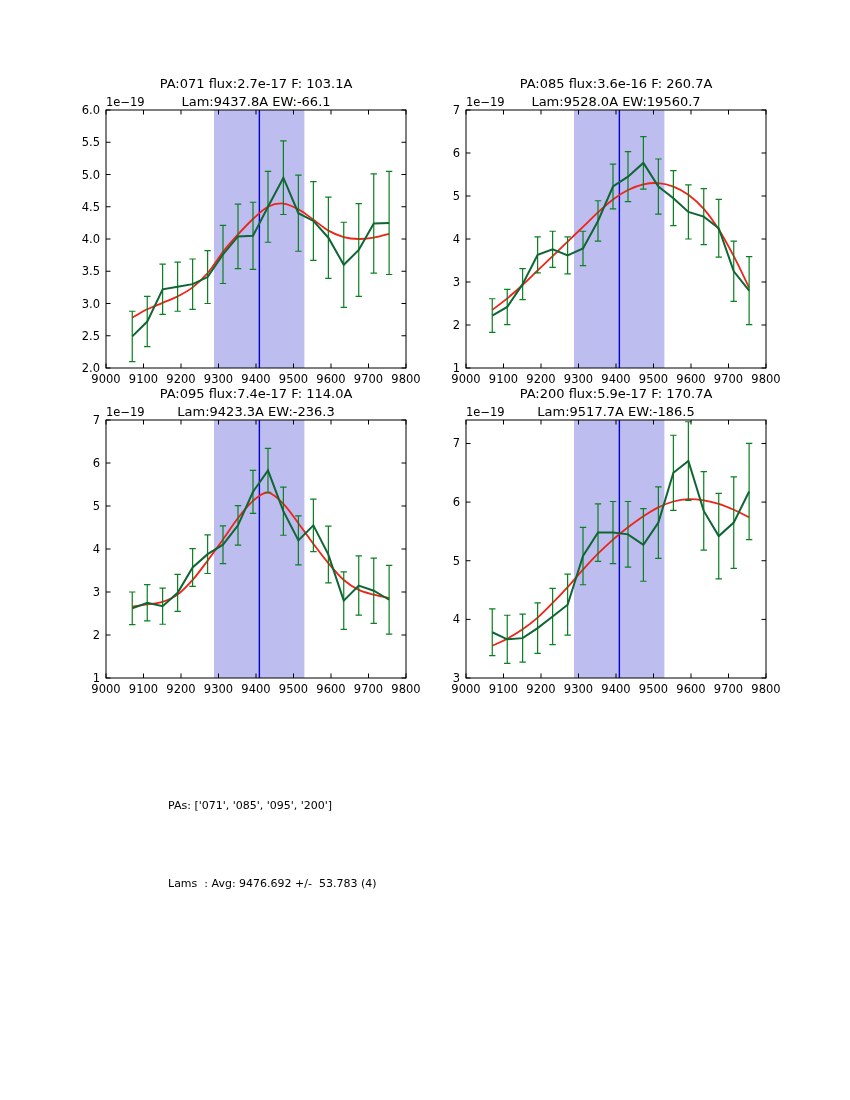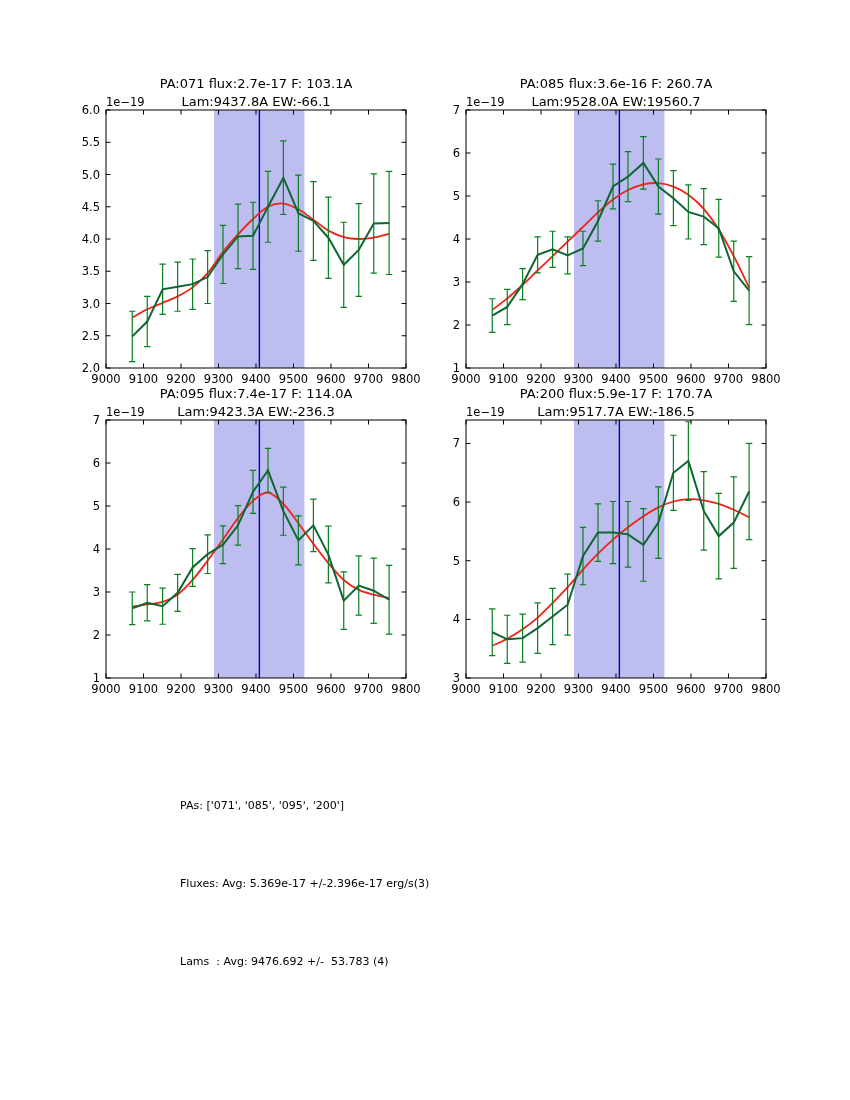--- a/index.html
+++ b/index.html
@@ -12,21 +12,21 @@
   }
   .chart-svg{position:absolute;overflow:visible;}
   #summary-block{
     position:absolute;
     left:168px;top:741px;
     font-size:11px;
     color:#000;
     line-height:26px;
     white-space:pre;
   }
-  .summary-line{height:26px;margin-left:12px;}
+  .summary-line{height:26px;}
 </style>
 </head>
 <body>
 
 <div id="figure">
   <svg id="chart-0" class="chart-svg" style="left:40px;top:58px;" width="410" height="332" viewBox="0 0 410 332">
       <rect x="174" y="52" width="90.375" height="258" fill="#bdbdf0"></rect>
       <line x1="219.375" y1="52" x2="219.375" y2="310" stroke="#0000d0" stroke-width="1.4"></line>
       <path d="M92.25,259.69000000000005C94.75,258.29 102.19,253.78 107.25,251.30C112.31,248.83 117.56,247.01 122.63,244.86C127.69,242.71 132.63,240.99 137.63,238.41C142.63,235.82 147.63,233.25 152.63,229.38C157.63,225.50 162.56,221.10 167.63,215.18C172.69,209.27 177.94,200.35 183.00,193.90C188.06,187.45 193.00,181.97 198.00,176.48C203.00,171.00 208.00,165.63 213.00,161.01C218.00,156.38 222.94,151.33 228.00,148.75C233.06,146.17 238.31,145.09 243.38,145.53C248.44,145.96 253.38,148.64 258.38,151.33C263.38,154.02 268.38,158.10 273.38,161.65C278.38,165.20 283.31,169.71 288.38,172.62C293.44,175.52 298.69,177.67 303.75,179.06C308.81,180.46 313.75,180.89 318.75,181.00C323.75,181.11 328.69,180.57 333.75,179.71C338.81,178.85 346.56,176.48 349.13,175.84" fill="none" stroke="#ee2418" stroke-width="1.8"></path>
       <path d="M92.25,303.54999999999995L92.25,253.23999999999998M89.05,303.54999999999995L95.45,303.54999999999995M89.05,253.23999999999998L95.45,253.23999999999998M107.25,288.71500000000003L107.25,238.40499999999997M104.05,288.71500000000003L110.45,288.71500000000003M104.05,238.40499999999997L110.45,238.40499999999997M122.625,256.46500000000003L122.625,206.15499999999997M119.425,256.46500000000003L125.825,256.46500000000003M119.425,206.15499999999997L125.825,206.15499999999997M137.625,253.24L137.625,204.22000000000003M134.425,253.24L140.825,253.24M134.425,204.22000000000003L140.825,204.22000000000003M152.625,251.305L152.625,200.995M149.425,251.305L155.825,251.305M149.425,200.995L155.825,200.995M167.625,245.5L167.625,192.60999999999999M164.425,245.5L170.825,245.5M164.425,192.60999999999999L170.825,192.60999999999999M183,225.50500000000002L183,167.45499999999998M179.8,225.50500000000002L186.2,225.50500000000002M179.8,167.45499999999998L186.2,167.45499999999998M198,210.67L198,146.17000000000002M194.8,210.67L201.2,210.67M194.8,146.17000000000002L201.2,146.17000000000002M213,211.31500000000003L213,144.23499999999999M209.8,211.31500000000003L216.2,211.31500000000003M209.8,144.23499999999999L216.2,144.23499999999999M228,184.225L228,113.275M224.8,184.225L231.2,184.225M224.8,113.275L231.2,113.275M243.37500000000003,156.49L243.37500000000003,82.95999999999997M240.17500000000004,156.49L246.57500000000002,156.49M240.17500000000004,82.95999999999997L246.57500000000002,82.95999999999997M258.375,193.25499999999997L258.375,117.14499999999998M255.175,193.25499999999997L261.575,193.25499999999997M255.175,117.14499999999998L261.575,117.14499999999998M273.375,202.28499999999997L273.375,123.59499999999997M270.175,202.28499999999997L276.575,202.28499999999997M270.175,123.59499999999997L276.575,123.59499999999997M288.375,220.34500000000003L288.375,139.07500000000005M285.175,220.34500000000003L291.575,220.34500000000003M285.175,139.07500000000005L291.575,139.07500000000005M303.75,249.37L303.75,164.23000000000002M300.55,249.37L306.95,249.37M300.55,164.23000000000002L306.95,164.23000000000002M318.75,238.40499999999997L318.75,145.525M315.55,238.40499999999997L321.95,238.40499999999997M315.55,145.525L321.95,145.525M333.75,215.18499999999997L333.75,115.85500000000002M330.55,215.18499999999997L336.95,215.18499999999997M330.55,115.85500000000002L336.95,115.85500000000002M349.125,216.475L349.125,113.275M345.925,216.475L352.325,216.475M345.925,113.275L352.325,113.275" fill="none" stroke="#0a8020" stroke-width="1.2"></path>
@@ -133,18 +133,17 @@
       <text x="60" y="196.72727272727275" font-size="11.5" text-anchor="end" fill="#000" font-family="&quot;DejaVu Sans&quot;,&quot;Liberation Sans&quot;,sans-serif">5</text>
       <text x="60" y="138.09090909090912" font-size="11.5" text-anchor="end" fill="#000" font-family="&quot;DejaVu Sans&quot;,&quot;Liberation Sans&quot;,sans-serif">6</text>
       <text x="60" y="79.45454545454547" font-size="11.5" text-anchor="end" fill="#000" font-family="&quot;DejaVu Sans&quot;,&quot;Liberation Sans&quot;,sans-serif">7</text>
       <text x="66" y="48" font-size="11.5" text-anchor="start" fill="#000" font-family="&quot;DejaVu Sans&quot;,&quot;Liberation Sans&quot;,sans-serif">1e−19</text>
       <text x="216" y="30" font-size="13" text-anchor="middle" fill="#000" font-family="&quot;DejaVu Sans&quot;,&quot;Liberation Sans&quot;,sans-serif">PA:200 flux:5.9e-17 F: 170.7A</text>
       <text x="216" y="48" font-size="13" text-anchor="middle" fill="#000" font-family="&quot;DejaVu Sans&quot;,&quot;Liberation Sans&quot;,sans-serif">Lam:9517.7A EW:-186.5</text>
     </svg>
 
   <div id="summary-block">
     <div class="summary-line">PAs: ['071', '085', '095', '200']</div>
-    <div class="summary-line">Fluxes: Avg: 5.369e-17 +/-2.396e-17 erg/s(3)</div>
     <div class="summary-line">Lams  : Avg: 9476.692 +/-  53.783 (4)</div>
     
     
   </div>
 </div>
 
 </body></html>

